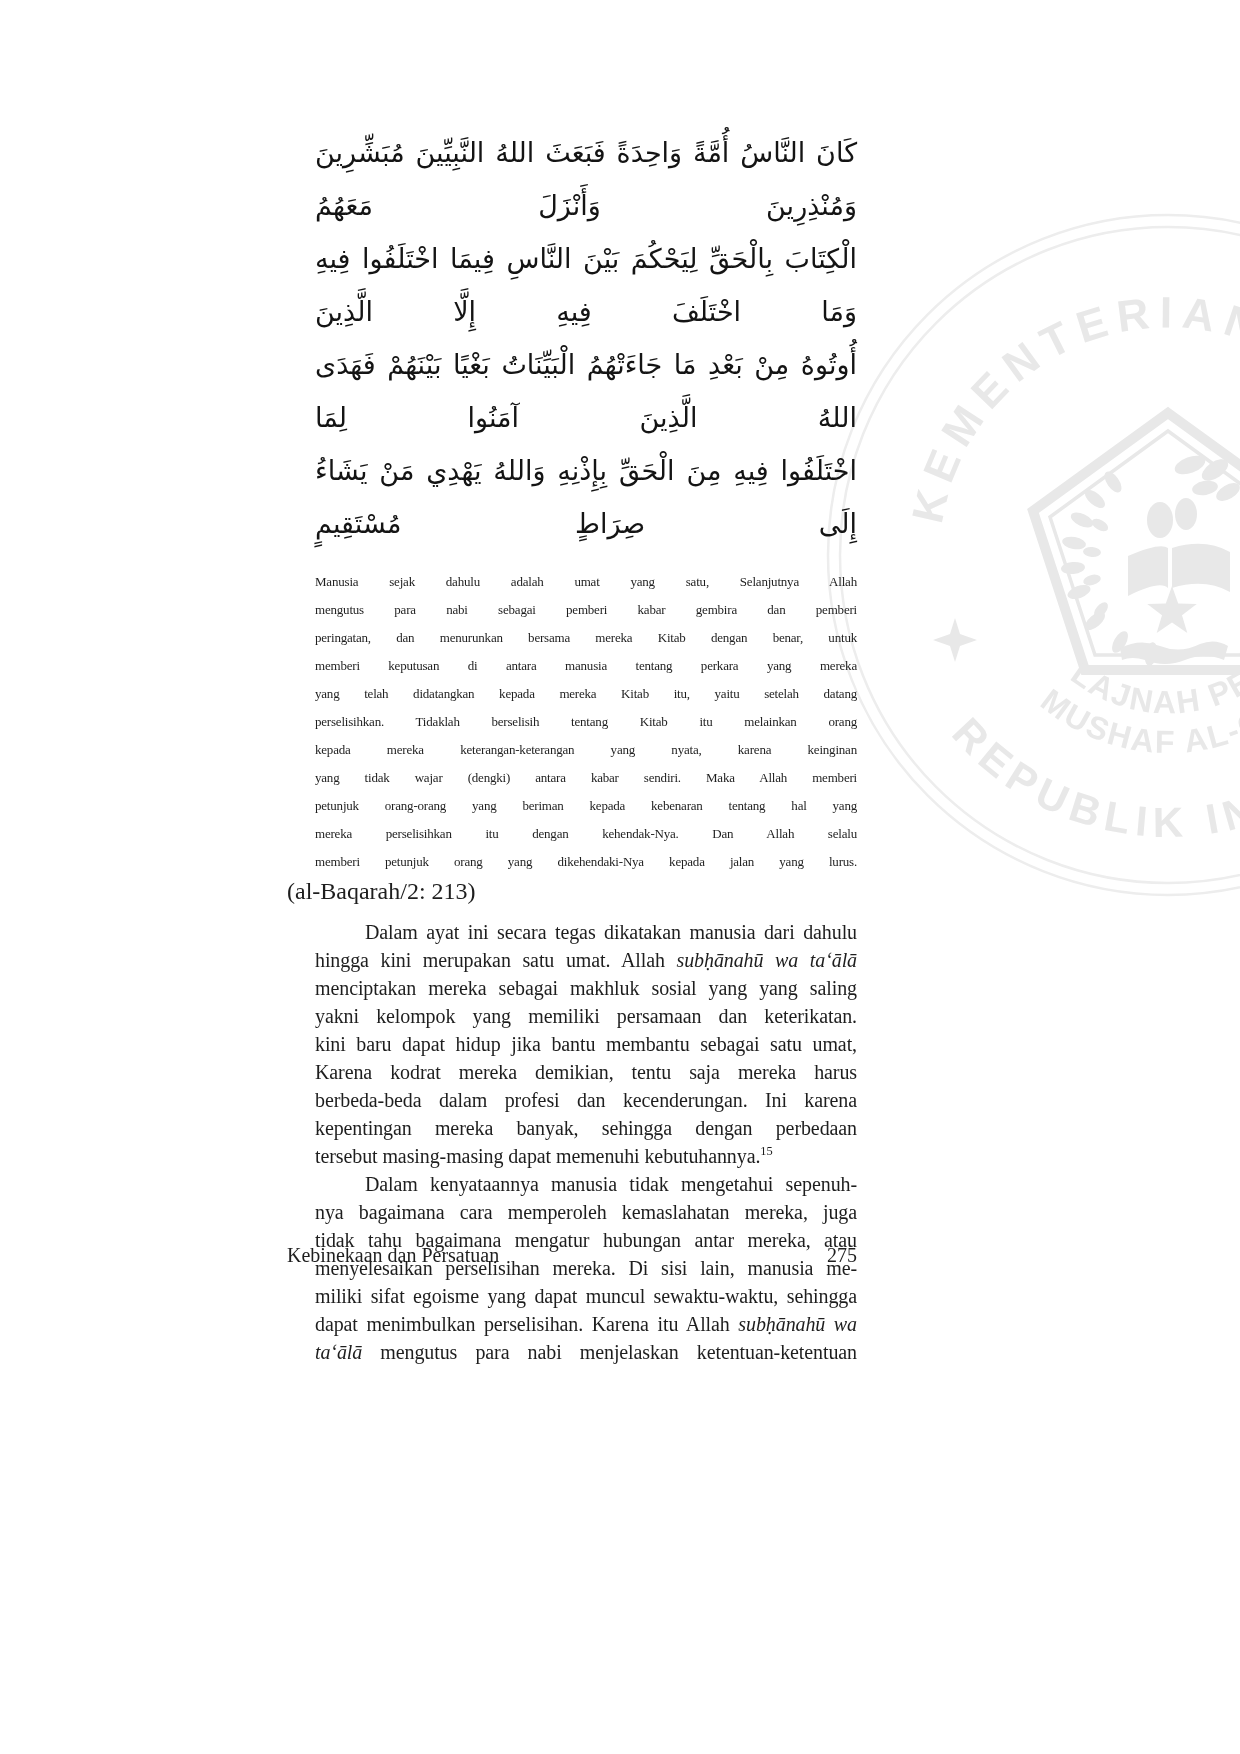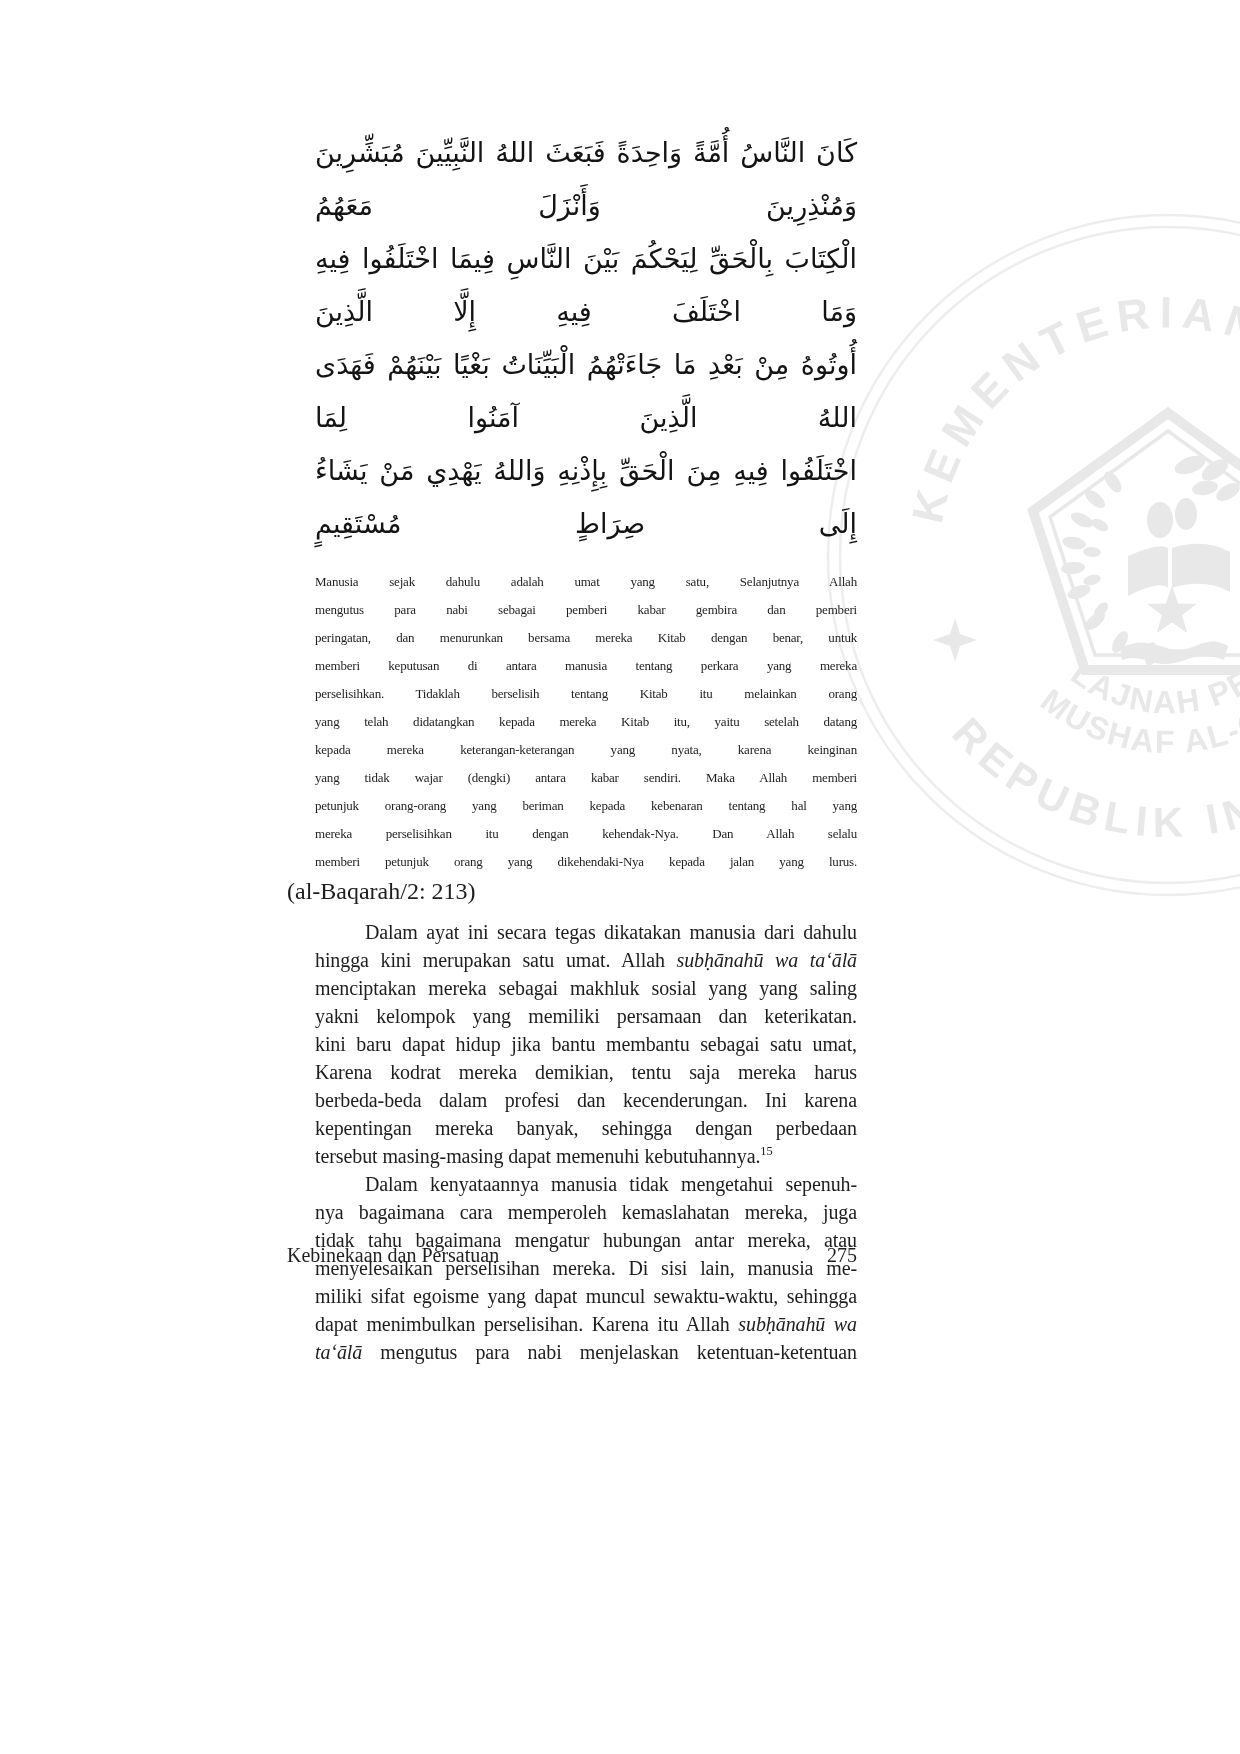--- a/index.html
+++ b/index.html
@@ -114,22 +114,22 @@
         <div class="tline">الْكِتَابَ بِالْحَقِّ لِيَحْكُمَ بَيْنَ النَّاسِ فِيمَا اخْتَلَفُوا فِيهِ وَمَا اخْتَلَفَ فِيهِ إِلَّا الَّذِينَ</div>
         <div class="tline">أُوتُوهُ مِنْ بَعْدِ مَا جَاءَتْهُمُ الْبَيِّنَاتُ بَغْيًا بَيْنَهُمْ فَهَدَى اللهُ الَّذِينَ آمَنُوا لِمَا</div>
         <div class="tline">اخْتَلَفُوا فِيهِ مِنَ الْحَقِّ بِإِذْنِهِ وَاللهُ يَهْدِي مَنْ يَشَاءُ إِلَى صِرَاطٍ مُسْتَقِيمٍ</div>
       </div>
 
     <div class="translation" lang="id">
         <div class="tline">Manusia sejak dahulu adalah umat yang satu, Selanjutnya Allah</div>
         <div class="tline">mengutus para nabi sebagai pemberi kabar gembira dan pemberi</div>
         <div class="tline">peringatan, dan menurunkan bersama mereka Kitab dengan benar, untuk</div>
         <div class="tline">memberi keputusan di antara manusia tentang perkara yang mereka</div>
+        <div class="tline">yang telah didatangkan kepada mereka Kitab itu, yaitu setelah datang</div>
         <div class="tline">perselisihkan.  Tidaklah berselisih tentang Kitab itu melainkan orang</div>
-        <div class="tline">yang telah didatangkan kepada mereka Kitab itu, yaitu setelah datang</div>
         <div class="tline">kepada mereka keterangan-keterangan yang nyata, karena keinginan</div>
         <div class="tline">yang tidak wajar (dengki) antara kabar sendiri. Maka Allah memberi</div>
         <div class="tline">petunjuk orang-orang yang beriman kepada kebenaran tentang hal yang</div>
         <div class="tline">mereka perselisihkan itu dengan kehendak-Nya. Dan Allah selalu</div>
         <div class="tline">memberi petunjuk orang yang dikehendaki-Nya kepada jalan yang lurus.</div>
       </div>
 
     <div class="reference">(al-Baqarah/2: 213)</div>
 
     <div class="bodytext">

